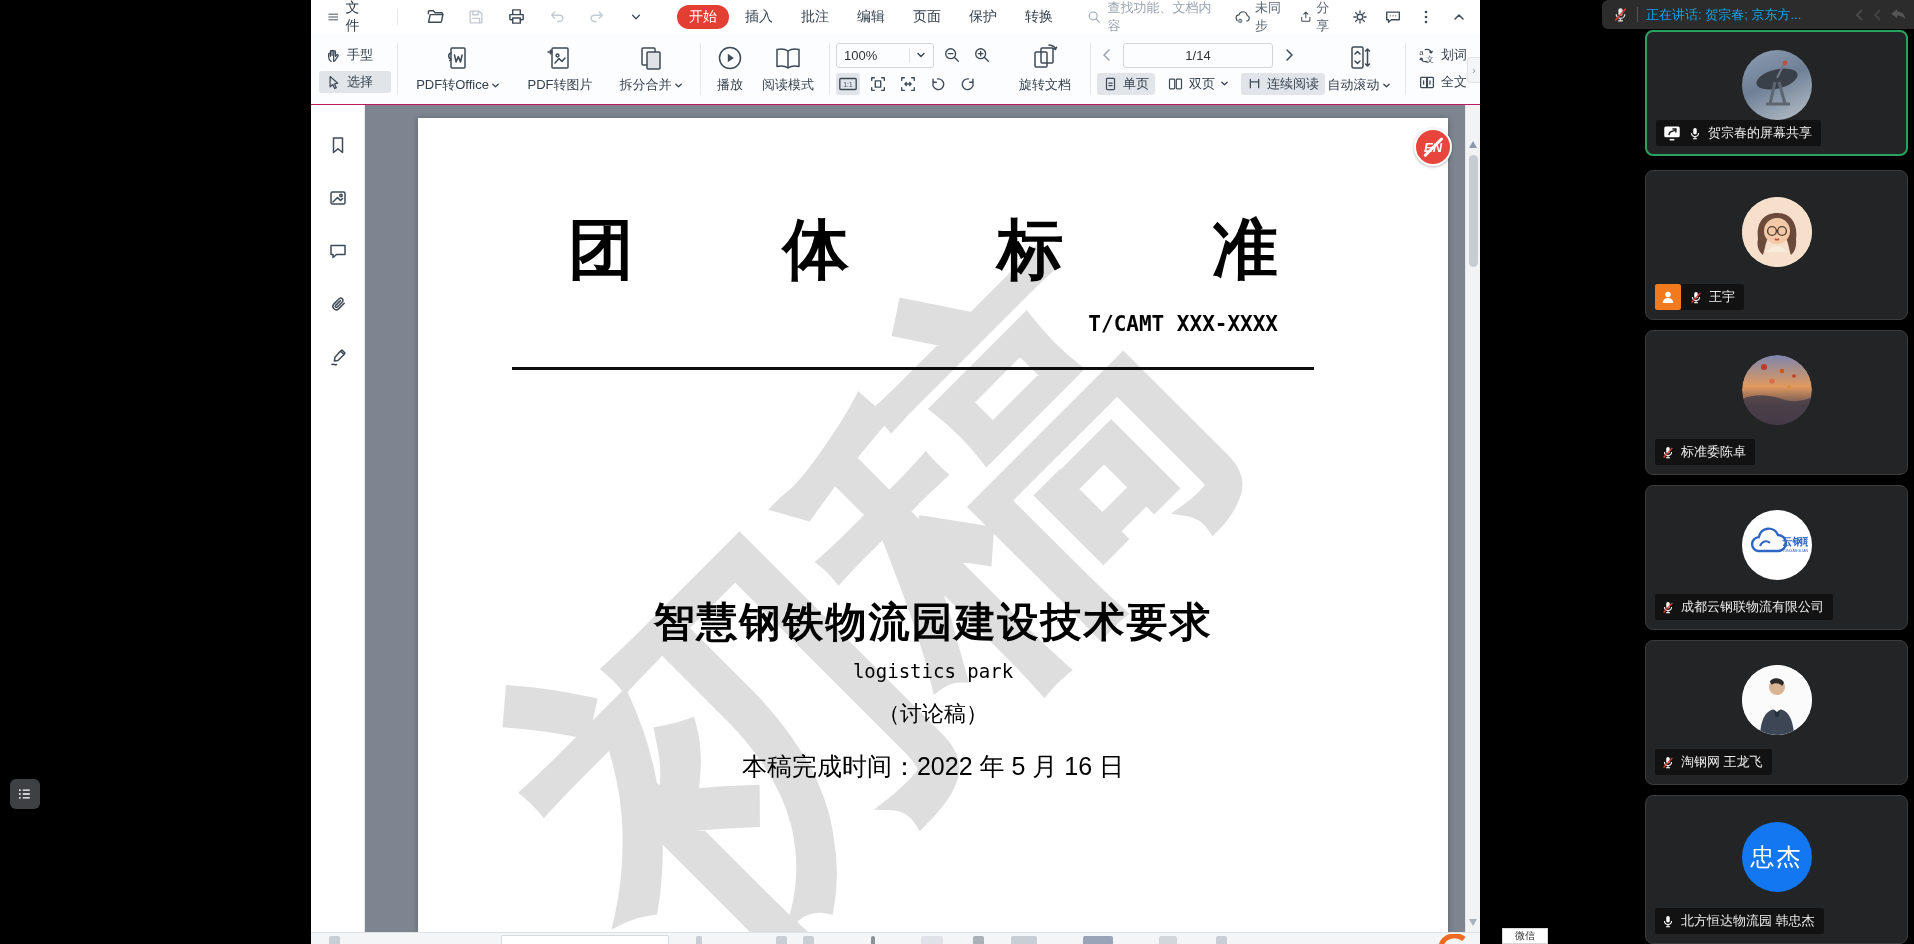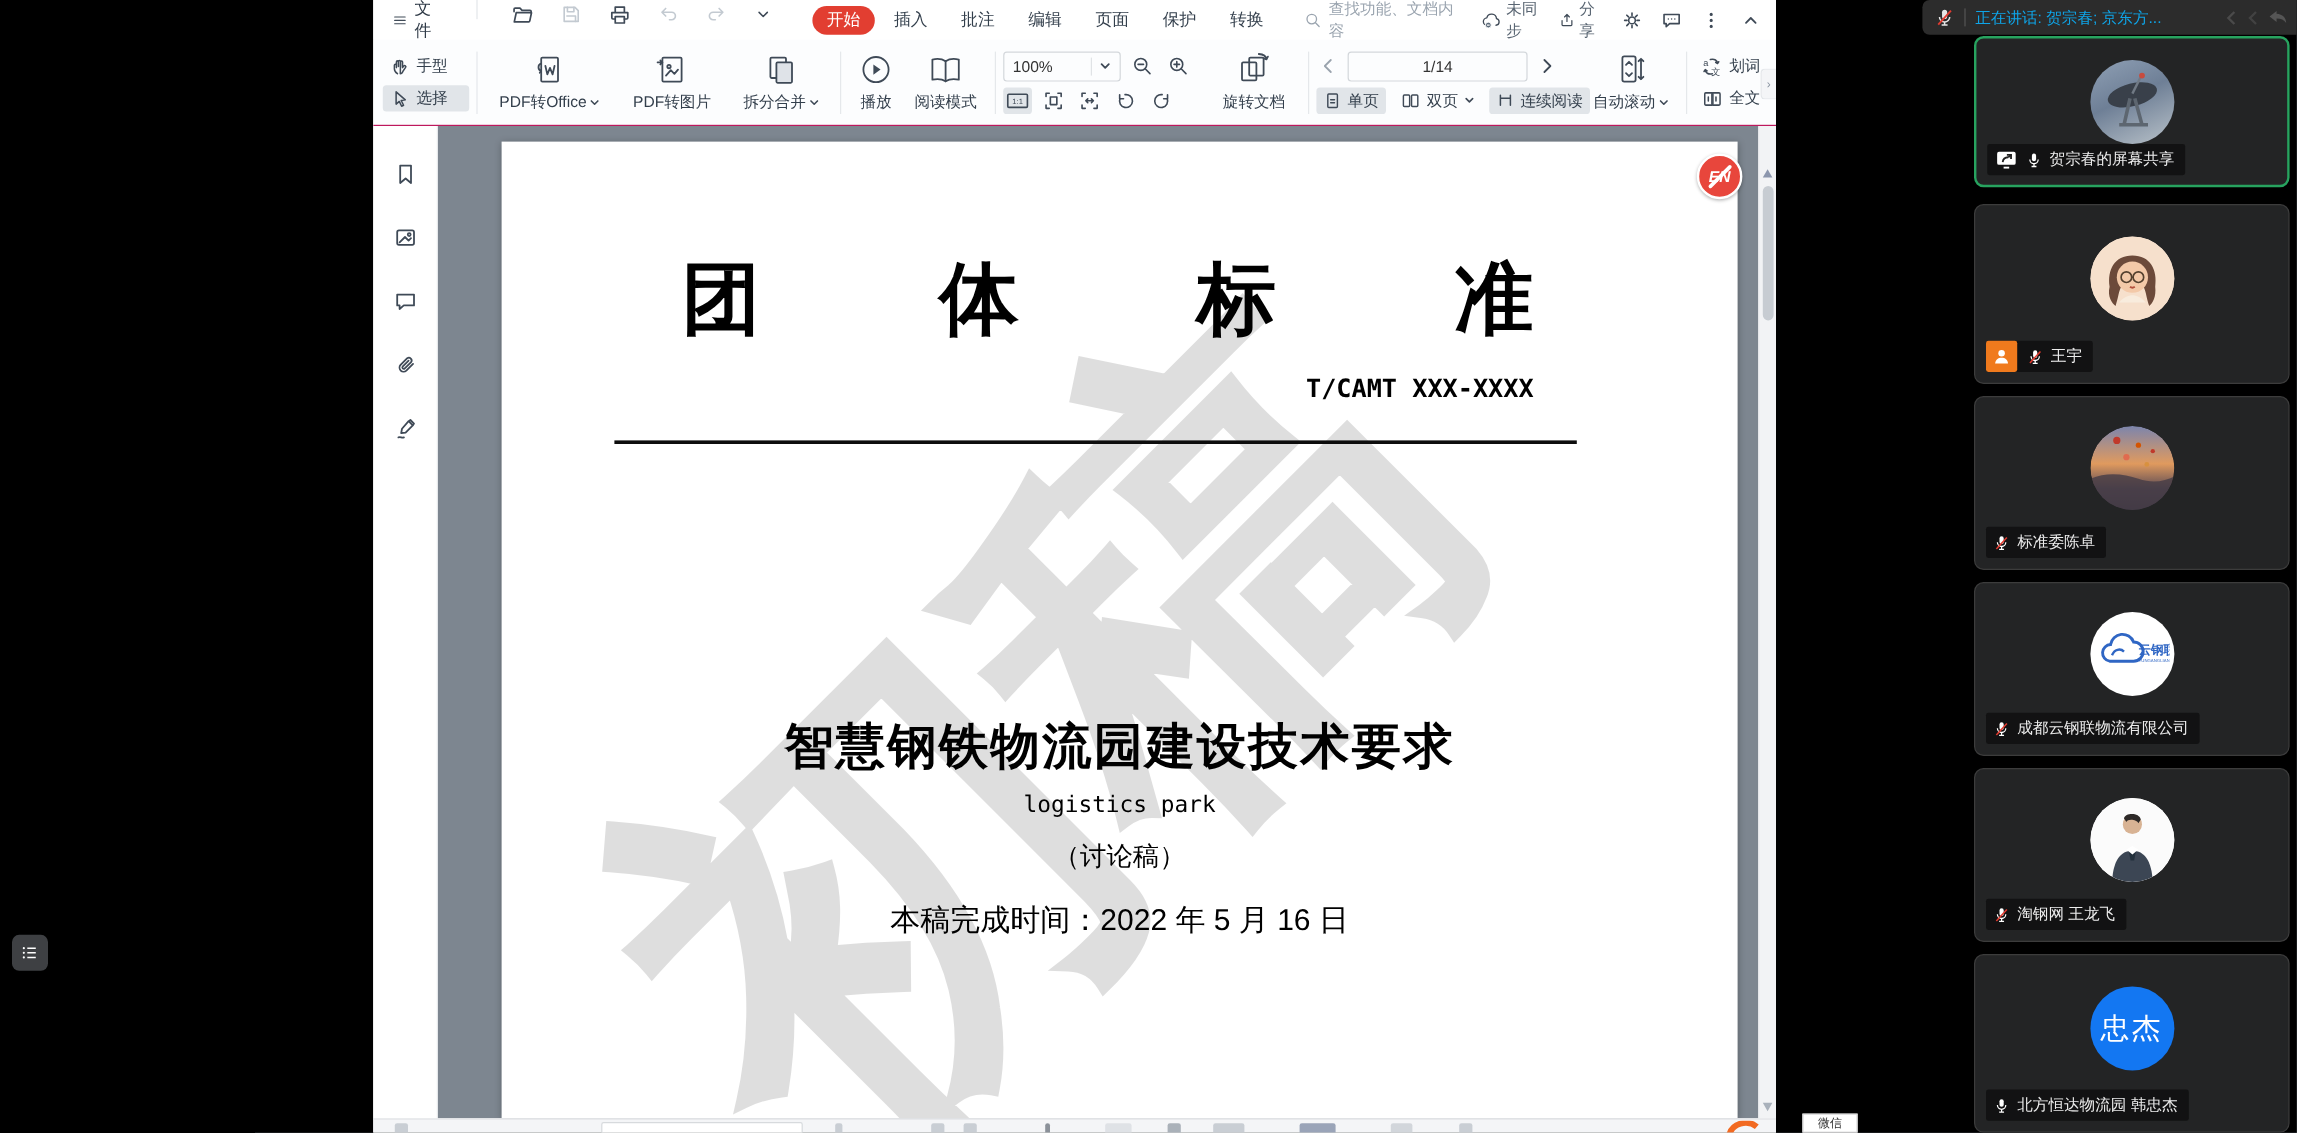--- a/index.html
+++ b/index.html
@@ -5,21 +5,21 @@
   *{margin:0;padding:0;box-sizing:border-box}
   html,body{width:1914px;height:944px;overflow:hidden}
   body{background:#000;font-family:"Liberation Sans",sans-serif;position:relative}
   svg{display:block}
   .ic{stroke:#3f4a57;fill:none;stroke-width:1.5;stroke-linecap:round;stroke-linejoin:round}
   .ic.gray{stroke:#c3cad1}
 
   
   .wps{position:absolute;left:311px;top:0;width:1169px;height:944px;background:#fff;display:flex;flex-direction:column;overflow:hidden}
 
-  .titlebar{height:33px;flex:none;display:flex;padding:0 10px 0 12px;gap:22px;background:#fff}
+  .titlebar{height:33px;flex:none;display:flex;align-items:center;padding:0 10px 0 12px;gap:22px;background:#fff}
   .tb-file{display:flex;align-items:center;gap:6px;font-size:14px;color:#2f3a47;padding:2px 4px}
   .vdiv{width:1px;height:16px;background:#e3e6ea;margin:0 6px}
   .icon-btn{width:26px;height:24px;display:flex;align-items:center;justify-content:center;border-radius:3px}
   .tabs{display:flex;align-items:center;gap:4px;margin-left:10px}
   .tab{font-size:14px;color:#333f4c;padding:3px 12px;border-radius:14px;white-space:nowrap}
   .tab.active{background:#e23e31;color:#fff}
   .search{margin-left:auto;display:flex;align-items:center;gap:6px;width:190px;color:#9aa4af;font-size:13px}
   .right-tools{display:flex;align-items:center;gap:12px;color:#5a6673;font-size:13px}
   .rt-item{display:flex;align-items:center;gap:4px}
 

